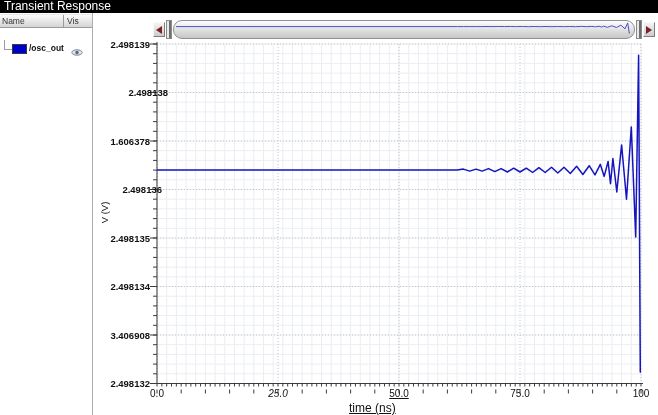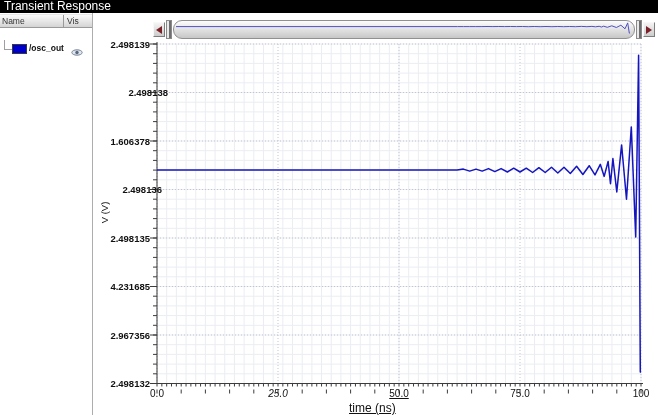--- a/index.html
+++ b/index.html
@@ -358,22 +358,22 @@
     <line x1="469.79999999999995" y1="351.5" x2="469.79999999999995" y2="355.5" stroke="#3c3c3c" stroke-width="1"></line>
     <line x1="494" y1="351.5" x2="494" y2="355.5" stroke="#3c3c3c" stroke-width="1"></line>
     <path d="M10.0 132.1L310.1 132.1L316.4 131.1L322.7 133.1L329.0 131.1L335.2 133.1L341.5 130.6L347.8 133.6L354.1 130.6L360.4 134.0L366.7 130.2L373.0 134.0L379.3 130.2L385.6 134.5L391.9 129.7L398.2 134.5L404.5 129.2L410.8 135.0L417.0 129.2L423.3 135.5L429.6 128.2L435.9 136.5L442.2 127.7L448.0 136.9L453.3 126.3L457.2 138.4L461.1 123.4L463.5 145.7L465.9 120.5L469.8 153.9L474.6 106.9L479.5 161.2L484.3 88.9L488.7 199.0L491.6 17.2L493.3 333.9L494.0 334.3" fill="none" stroke="#1414c0" stroke-width="1.5" stroke-linejoin="round"></path>
   </svg>
 <div id="ylabel-layer">
     <div class="yl" style="left: 94px; top: 38.5px;">2.498139</div>
     <div class="yl" style="left: 94px; top: 87px; padding-left: 18px;">2.498138</div>
     <div class="yl" style="left: 94px; top: 135.5px;">1.606378</div>
     <div class="yl" style="left: 94px; top: 184px; margin-left: 12px;">2.498136</div>
     <div class="yl" style="left: 94px; top: 232.5px;">2.498135</div>
-    <div class="yl" style="left: 94px; top: 281px;">4.231685</div>
-    <div class="yl" style="left: 94px; top: 329.5px;">2.967356</div>
+    <div class="yl" style="left: 94px; top: 281px;">2.498134</div>
+    <div class="yl" style="left: 94px; top: 329.5px;">3.406908</div>
     <div class="yl" style="left: 94px; top: 378px;">2.498132</div>
   </div>
 <div id="xlabel-layer">
     <div class="xl" style="left: 137px; top: 388px;">0.0</div>
     <div class="xl" style="left: 258px; top: 388px; font-style: italic;">25.0</div>
     <div class="xl" style="left: 379px; top: 388px; text-decoration: underline;">50.0</div>
     <div class="xl" style="left: 500px; top: 388px;">75.0</div>
     <div class="xl" style="left: 621px; top: 388px;">100</div>
   </div>
 <div class="ylabel-title">V (V)</div>

